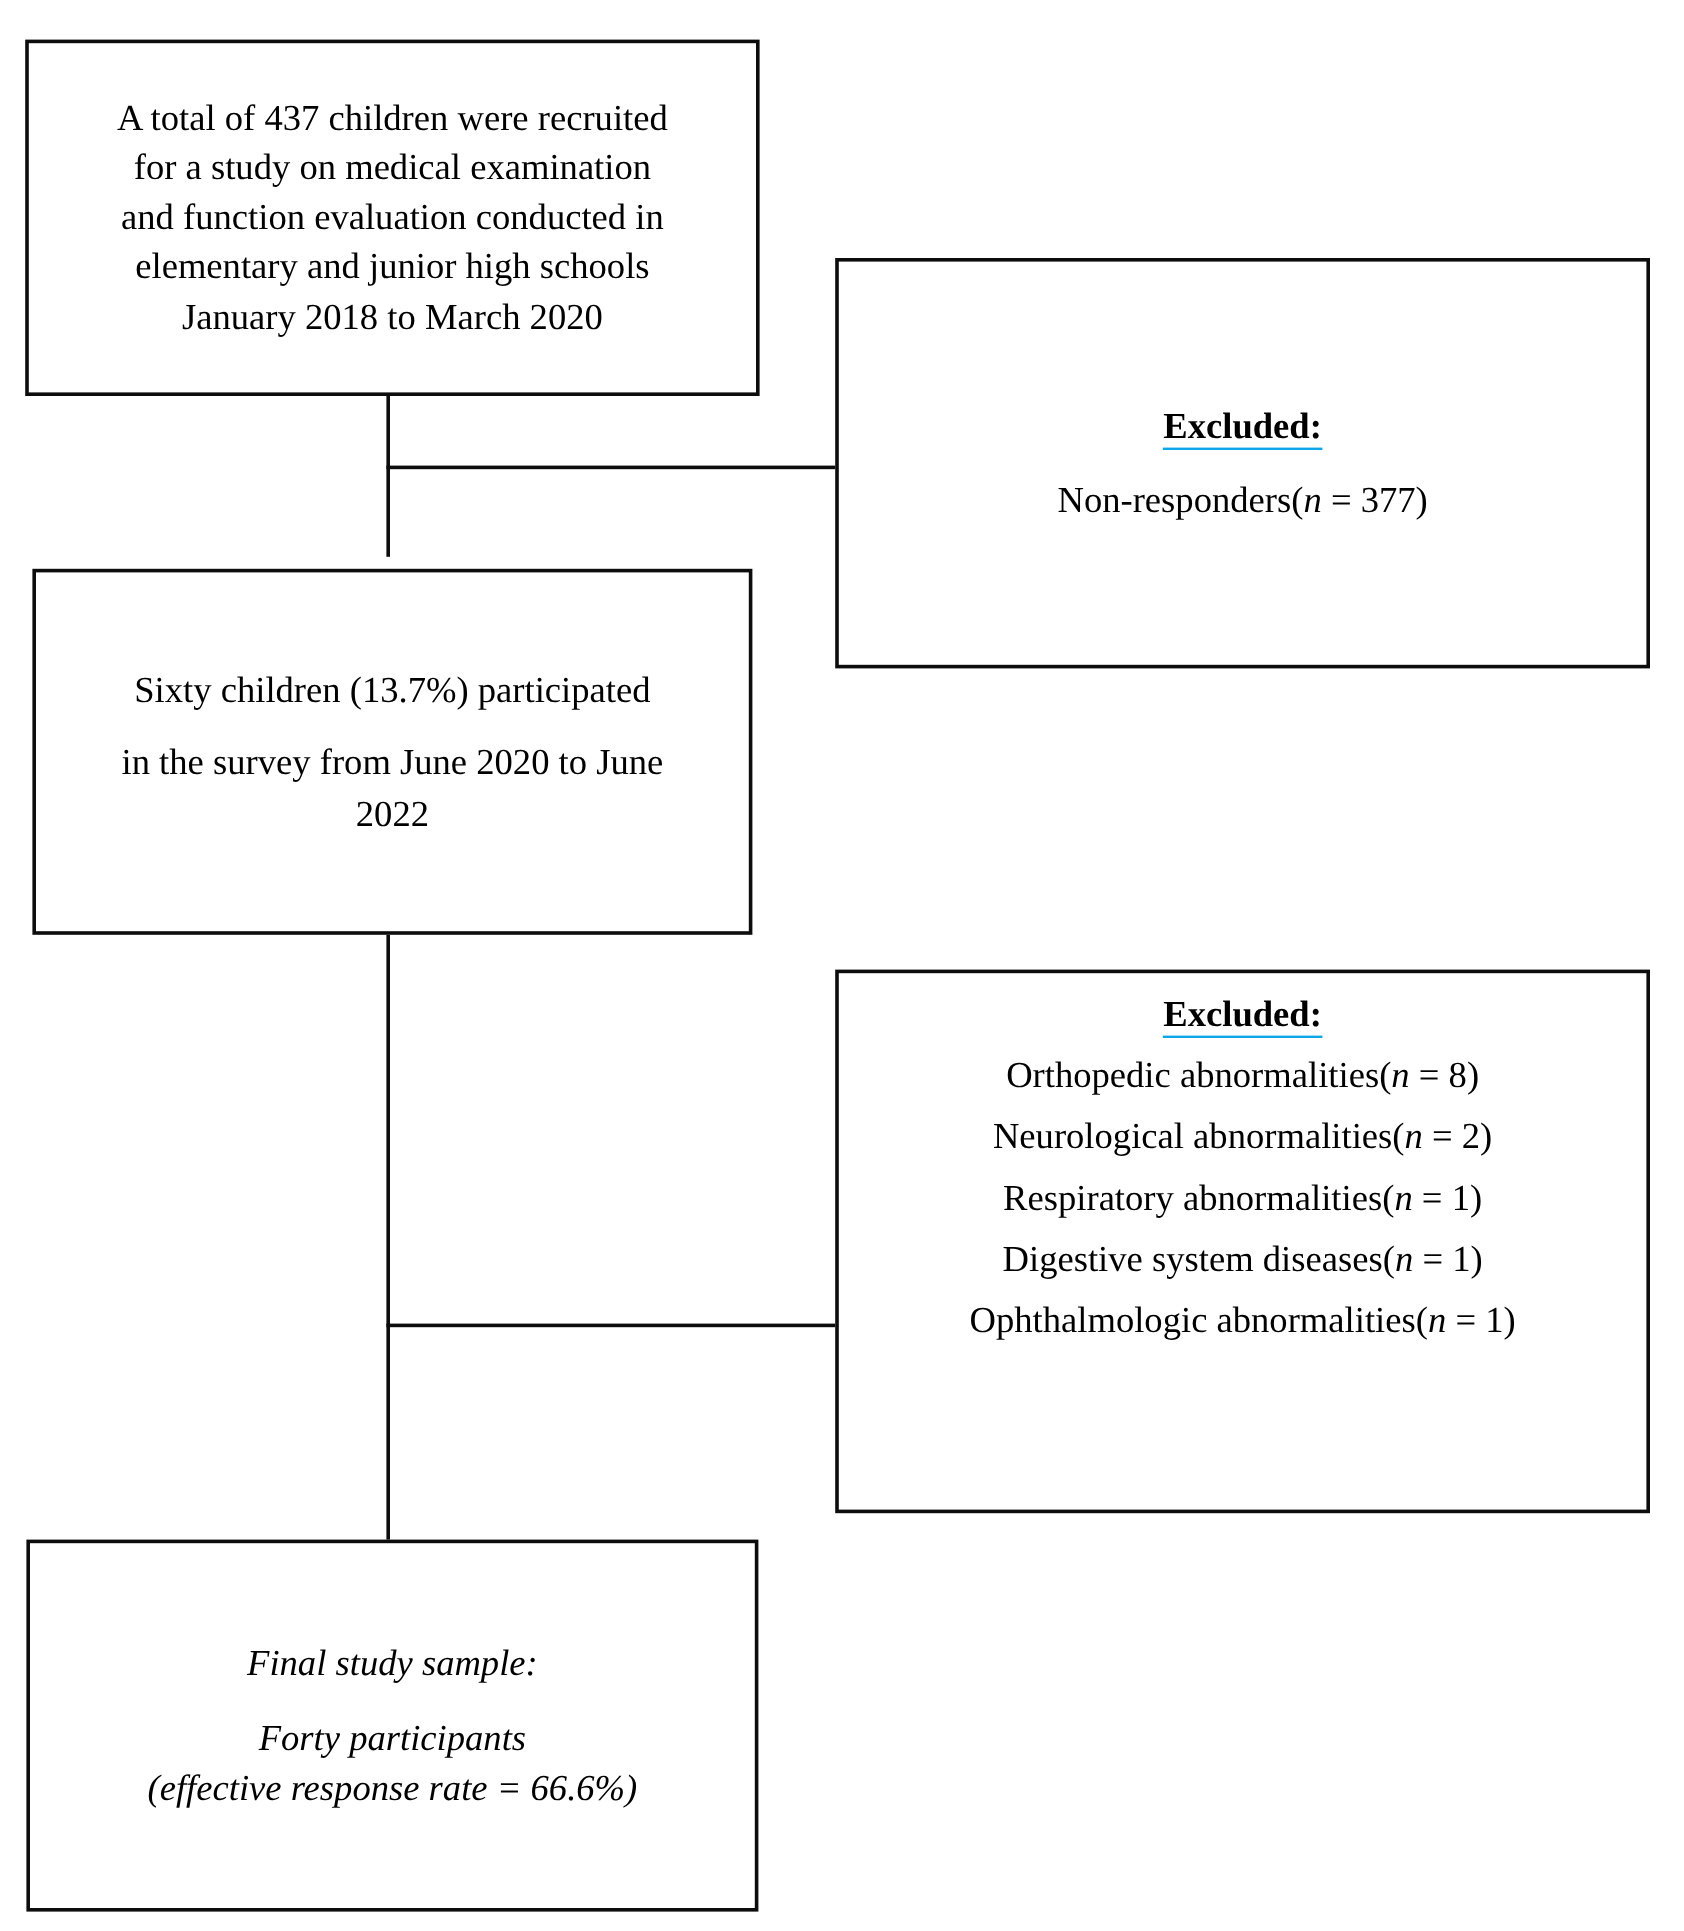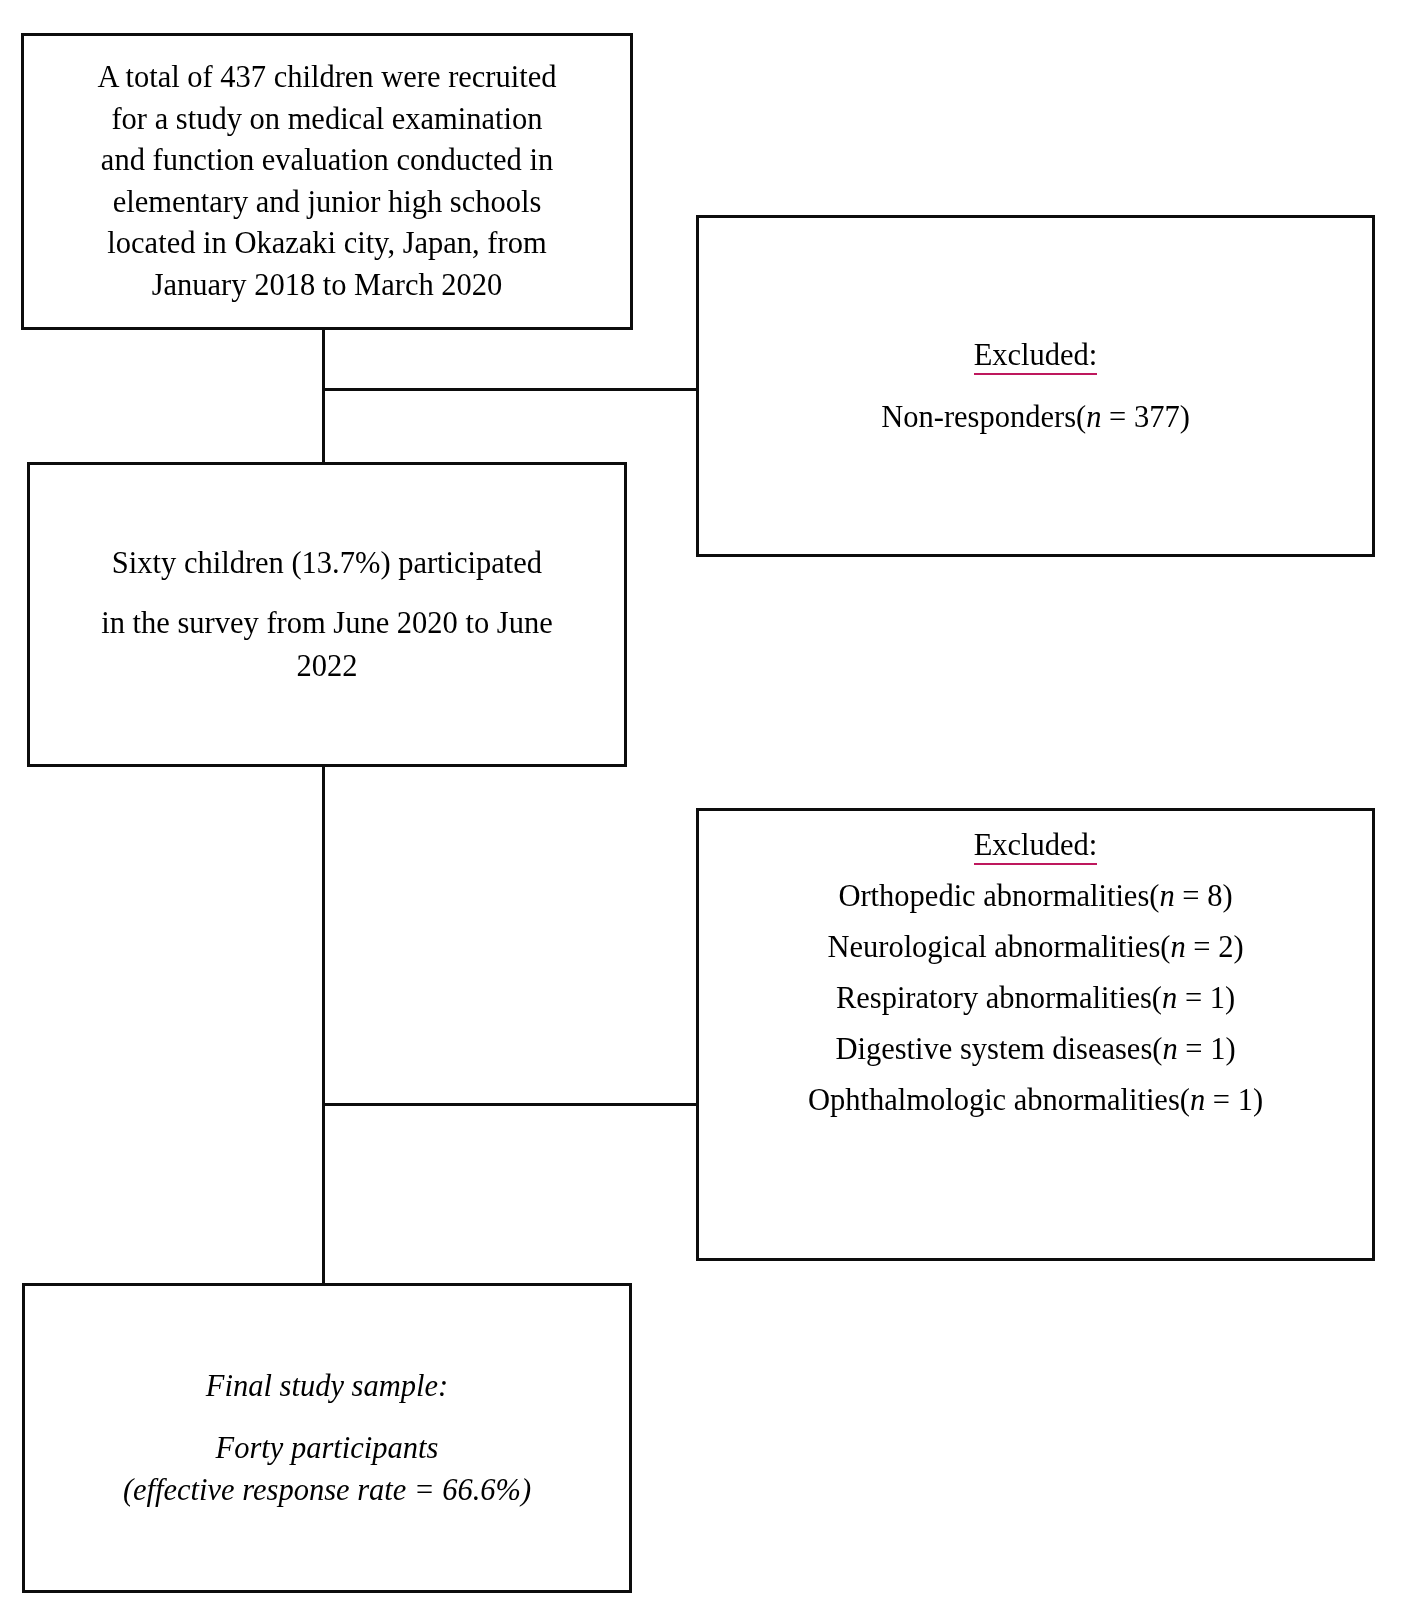--- a/index.html
+++ b/index.html
@@ -43,21 +43,21 @@
   #box-recruit {
     left: 21px;  top: 33px;
     width: 612px; height: 297px;
     padding: 0 16px;
     font-size: 30.5px;
     line-height: 41.5px;
   }
 
   
   #box-participate {
-    left: 27px;  top: 462px;
+    left: 27px;  top: 474px;
     width: 600px; height: 305px;
     padding: 0 18px;
     font-size: 30.5px;
     line-height: 43px;
   }
   #box-participate .gap-line { margin-top: 17px; }
 
   
   #box-final {
     left: 22px;  top: 1283px;
@@ -107,40 +107,40 @@
   
   #conn-v-2 { left: 322px; top: 765px; height: 520px; }
   
   #conn-h-2 { left: 322px; top: 1103px; width: 376px; }
 
   
   .nvar { font-style: italic; }
 
   
   .misspell {
-    border-bottom: 2px solid #be185d;
+    border-bottom: 2px solid #0ea5e9;
     padding-bottom: 1px;
+    font-weight: bold;
   }
 </style>
 </head>
 <body>
 
 <div id="canvas">
 
   <div class="conn conn-v" id="conn-v-1"></div>
   <div class="conn conn-h" id="conn-h-1"></div>
   <div class="conn conn-v" id="conn-v-2"></div>
   <div class="conn conn-h" id="conn-h-2"></div>
 
   <div class="fbox" id="box-recruit">
     <span class="line">A total of 437 children were recruited</span>
     <span class="line">for a study on medical examination</span>
     <span class="line">and function evaluation conducted in</span>
     <span class="line">elementary and junior high schools</span>
-    <span class="line">located in Okazaki city, Japan, from</span>
     <span class="line">January 2018 to March 2020</span>
   </div>
 
   <div class="fbox" id="box-participate">
     <span class="line">Sixty children (13.7%) participated</span>
     <span class="line gap-line">in the survey from June 2020 to June</span>
     <span class="line">2022</span>
   </div>
 
   <div class="fbox" id="box-excluded-1">

